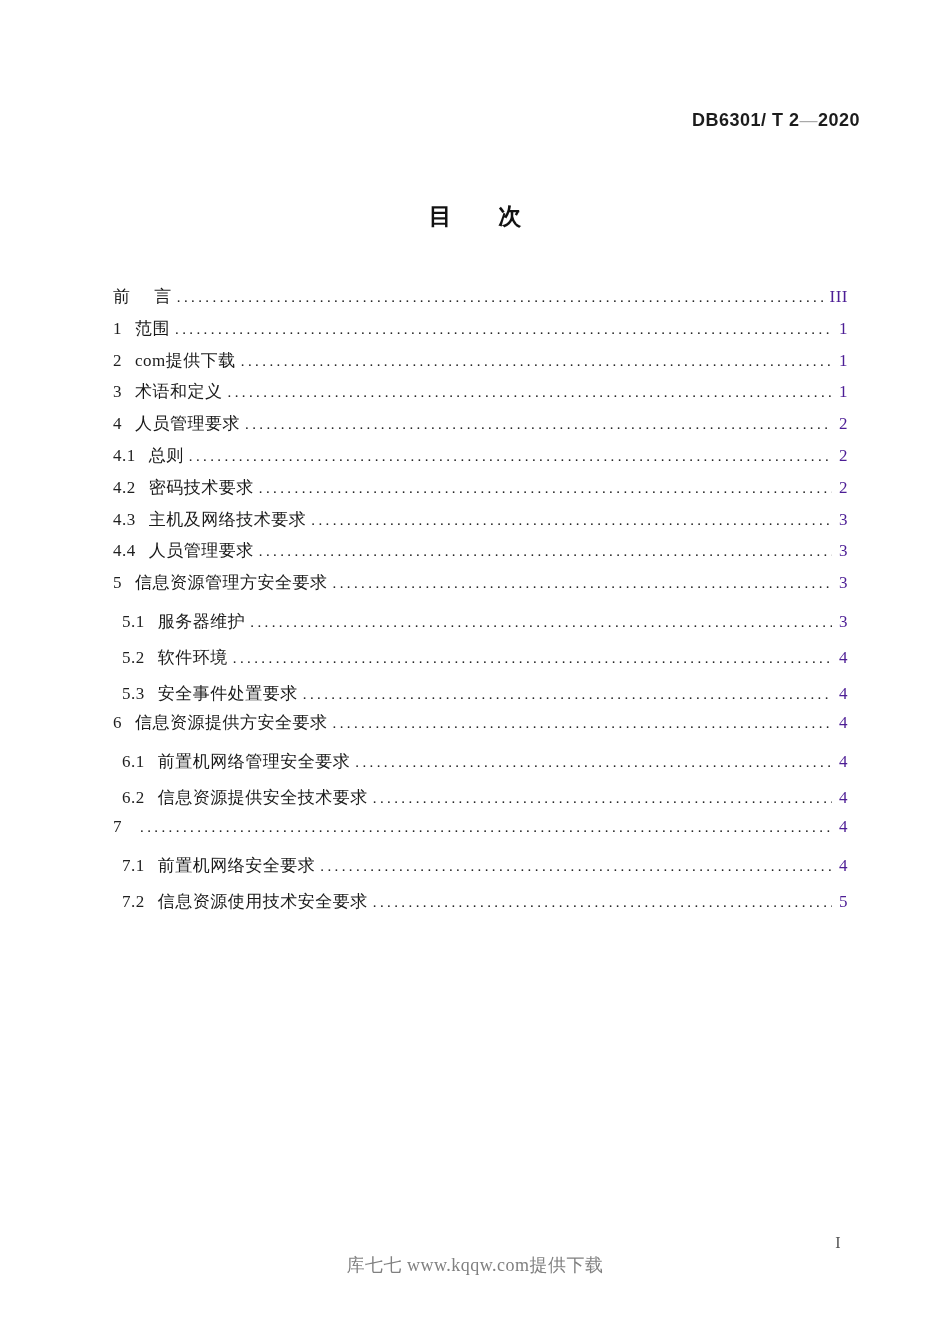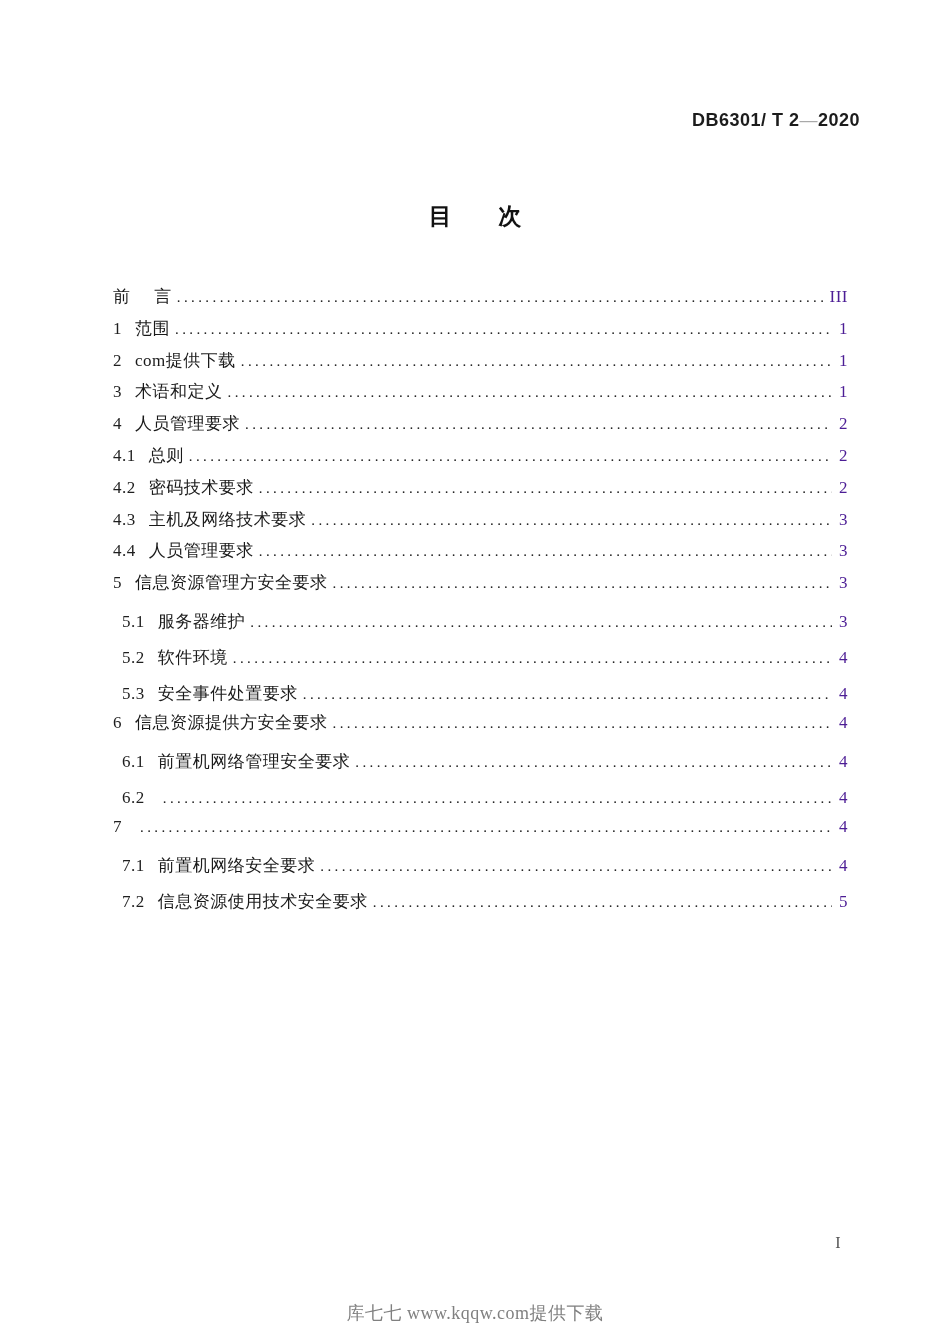--- a/index.html
+++ b/index.html
@@ -105,21 +105,21 @@
     width: 36px;
     text-align: center;
     font-family: "Liberation Serif", "DejaVu Serif", serif;
     font-size: 16px;
     color: #555555;
   }
 
   
   .watermark {
     position: absolute;
-    top: 1301px; left: 0;
+    top: 1253px; left: 0;
     width: 950px;
     text-align: center;
     font-family: "Liberation Serif", "DejaVu Serif", serif;
     font-size: 18px;
     color: #808080;
     letter-spacing: 0.5px;
   }
 </style>
 </head>
 <body>
@@ -231,20 +231,21 @@
 
     <div class="toc-row sub">
       <span class="num">6.1</span>
       <span class="label">前置机网络管理安全要求</span>
       <span class="leader"></span>
       <span class="pagenum">4</span>
     </div>
 
     <div class="toc-row sub">
       <span class="num">6.2</span>
+      <span class="label">信息资源提供安全技术要求</span>
       <span class="leader"></span>
       <span class="pagenum">4</span>
     </div>
 
     <div class="toc-row">
       <span class="num">7</span>
       <span class="leader"></span>
       <span class="pagenum">4</span>
     </div>
 

